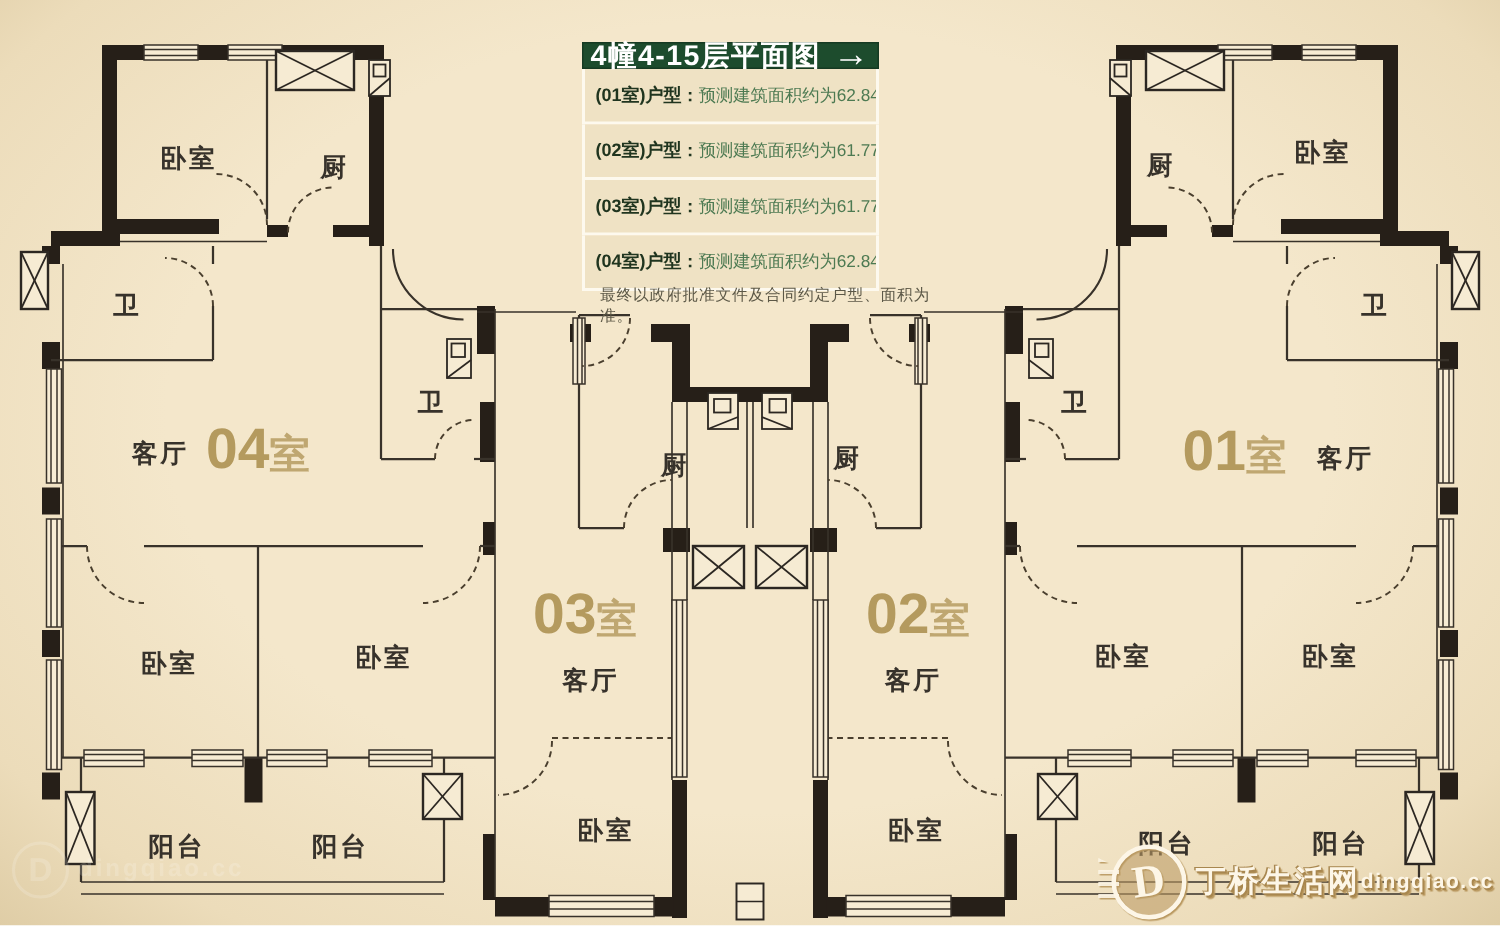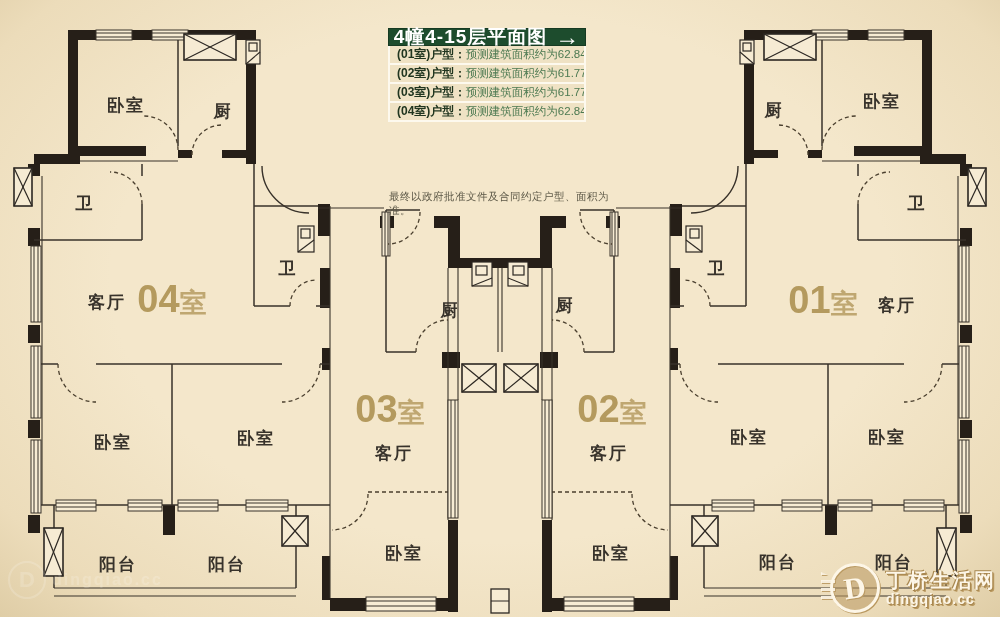--- a/index.html
+++ b/index.html
@@ -23,40 +23,40 @@
               fill:#37322b;text-anchor:middle;letter-spacing:2px;}
   .unit-label{text-anchor:middle;font-family:"Liberation Sans","DejaVu Sans",sans-serif;}
   .unit-num{font-size:38px;font-weight:bold;fill:#b49a5e;}
   .unit-suffix{font-size:27px;font-weight:bold;fill:#bfa771;}
   
   .info-box{position:absolute;left:388px;top:28px;width:198px;}
   .info-title{background:#1d4c2d;color:#ffffff;height:18px;display:flex;align-items:center;
               justify-content:center;gap:8px;font-size:19px;font-weight:bold;letter-spacing:1px;
               border:1px solid #163a22;box-sizing:border-box;}
   .info-title .arrow{font-size:24px;font-weight:bold;line-height:1;}
-  .info-row{background:#efe2c4;border:2px solid #fdf9ee;border-top:none;height:19px;
+  .info-row{background:#efe2c4;border:2px solid #fdf9ee;border-top:none;height:37px;
             display:flex;align-items:center;padding:0 7px;box-sizing:border-box;
             font-size:11.5px;white-space:nowrap;overflow:hidden;}
   .info-row b{color:#20351f;font-size:12px;}
   .info-row .sep{color:#20351f;font-weight:bold;}
   .info-row .val{color:#4d7a52;}
-  .disclaimer{position:absolute;left:389px;top:190px;width:220px;font-size:10.5px;
+  .disclaimer{position:absolute;left:400px;top:190px;width:220px;font-size:10.5px;
               color:#5c5847;letter-spacing:0.5px;}
   
   .wm{position:absolute;right:4px;bottom:4px;display:flex;align-items:center;gap:6px;
       filter:drop-shadow(1px 1px 0 #b9985f);}
   .wm-logo{position:relative;width:44px;height:44px;border-radius:50%;
            border:3px solid #fdf6e7;background:rgba(189,158,105,0.35);
            display:flex;align-items:center;justify-content:center;}
   .wm-logo .d{color:#fdf6e7;font-size:30px;font-weight:bold;font-family:"Liberation Serif","DejaVu Serif",serif;
               transform:rotate(-8deg);}
   .wm-rays{position:absolute;left:-12px;top:6px;width:14px;height:32px;
            background:repeating-linear-gradient(to bottom,#fdf6e7 0 3px,transparent 3px 8px);
            clip-path:polygon(0 0,100% 20%,100% 80%,0 100%);opacity:.9;}
-  .wm-text{display:flex;flex-direction:column;line-height:1;color:#fdf6e7;}
+  .wm-text{display:flex;flex-direction:row;line-height:1;color:#fdf6e7;}
   .wm-text .cn{font-size:20px;font-weight:bold;letter-spacing:2px;text-shadow:1px 1px 0 #a8874f,-1px -1px 0 #a8874f;}
   .wm-text .url{font-size:14px;font-weight:bold;letter-spacing:1px;margin-top:2px;
                 text-shadow:1px 1px 0 #a8874f;}
   
   .wm-faint{position:absolute;left:8px;bottom:18px;color:#ffffff;opacity:0.17;display:flex;
             align-items:center;gap:6px;}
   .wm-faint .circle{width:34px;height:34px;border:2px solid #fff;border-radius:50%;
                     display:flex;align-items:center;justify-content:center;font-weight:bold;font-size:22px;}
   .wm-faint .t{font-size:16px;font-weight:bold;letter-spacing:2px;}
 </style>

